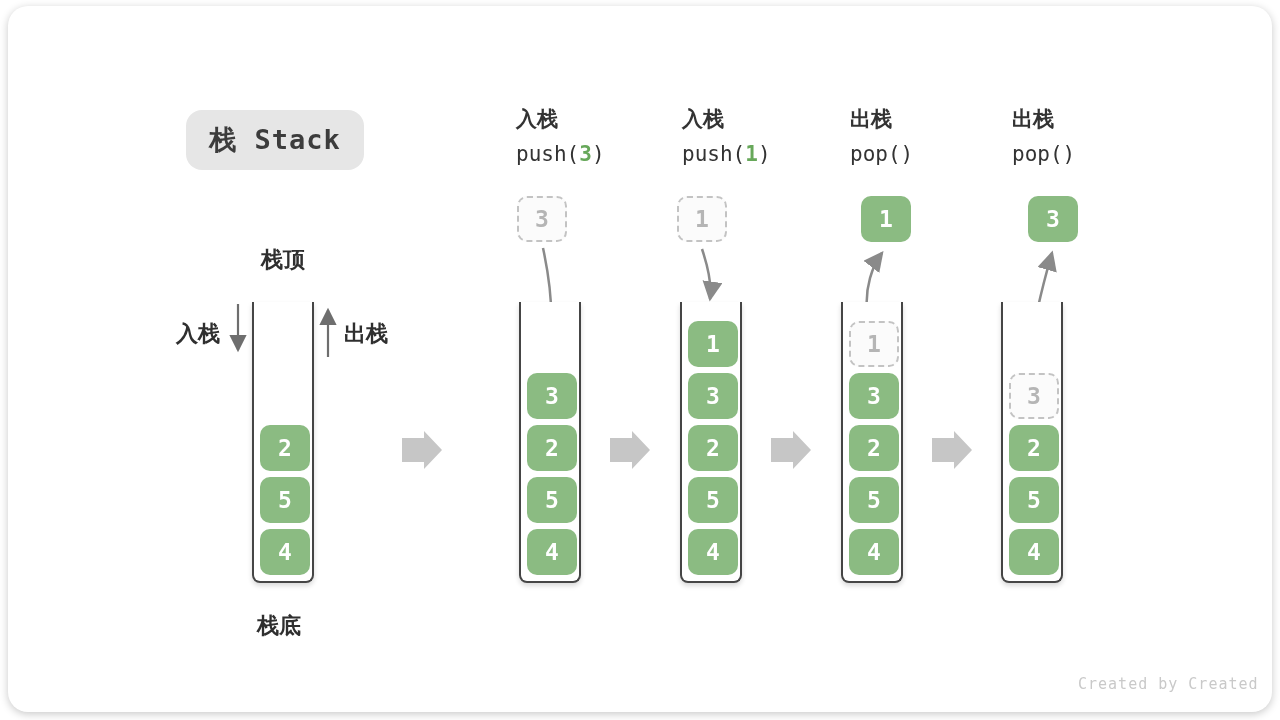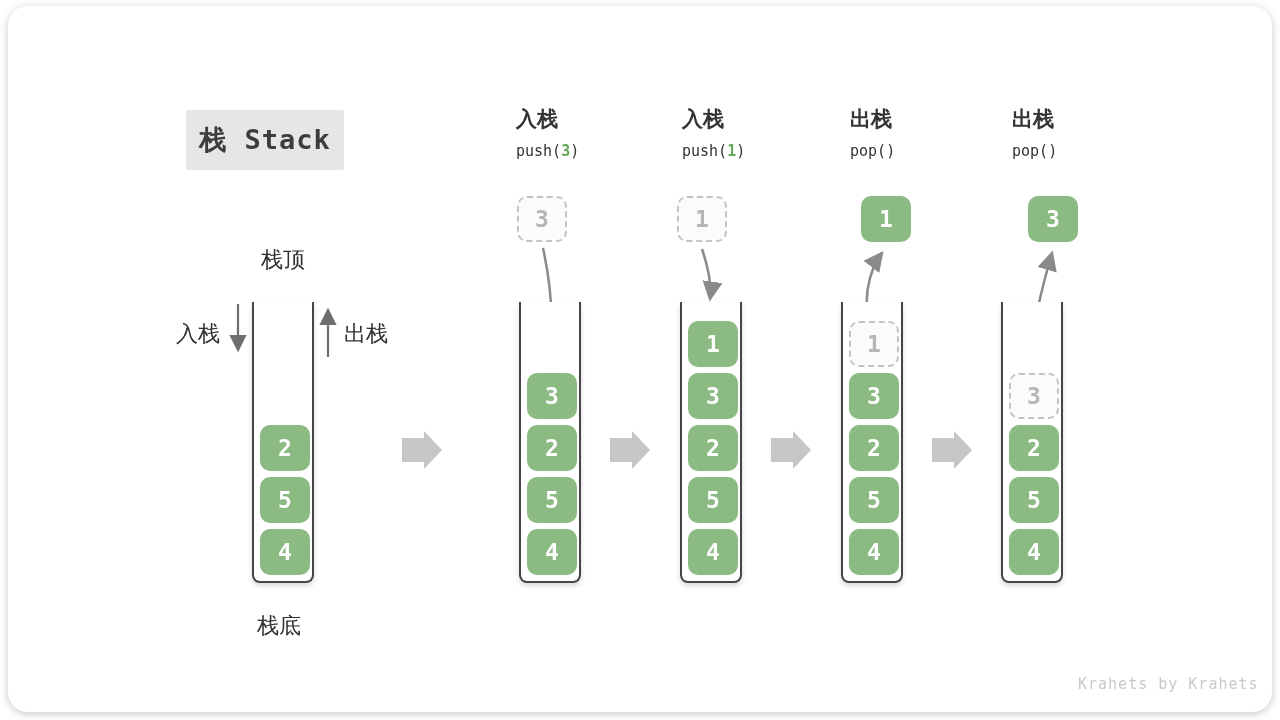--- a/index.html
+++ b/index.html
@@ -8,34 +8,34 @@
 
   .card {
     position:absolute; left:8px; top:6px; width:1264px; height:706px;
     background:#ffffff; border-radius:20px;
     box-shadow:0 2px 8px rgba(0,0,0,0.22);
   }
 
   .overlay { position:absolute; left:0; top:0; width:1280px; height:720px; pointer-events:none; }
 
   .title-box {
-    position:absolute; left:186px; top:110px; width:158px; height:60px;
-    background:#e6e6e6; border-radius:2px;
+    position:absolute; left:186px; top:110px; width:178px; height:60px;
+    background:#e6e6e6; border-radius:16px;
     display:flex; align-items:center; justify-content:center;
     font-family:"DejaVu Sans Mono",monospace; font-weight:bold;
     font-size:27px; color:#3c3c3c; letter-spacing:1px;
   }
 
   .op { position:absolute; top:105px; width:150px; }
   .op-name { font-size:21px; font-weight:bold; color:#333333; }
-  .op-code { margin-top:9px; font-family:"DejaVu Sans Mono",monospace; font-size:15px; color:#333333; }
+  .op-code { margin-top:9px; font-family:"DejaVu Sans Mono",monospace; font-size:21px; color:#333333; }
   .op-code .arg { color:#67a85a; font-weight:bold; }
 
   .side-label {
-    position:absolute; font-size:22px; font-weight:normal; color:#2f2f2f;
+    position:absolute; font-size:22px; font-weight:bold; color:#2f2f2f;
   }
   .center-over { width:62px; text-align:center; }
 
   .stack {
     position:absolute; top:302px; width:62px; height:281px;
     border-left:2px solid #454545; border-right:2px solid #454545; border-bottom:2px solid #454545;
     border-radius:0 0 8px 8px;
     background:#ffffff;
     box-shadow:0 3px 5px rgba(0,0,0,0.15);
   }
@@ -155,13 +155,13 @@
   <div class="cell" style="top:227px">4</div>
 </div>
 
 <div class="stack" style="left:1001px">
   <div class="cell dashed" style="top:71px">3</div>
   <div class="cell" style="top:123px">2</div>
   <div class="cell" style="top:175px">5</div>
   <div class="cell" style="top:227px">4</div>
 </div>
 
-<div class="watermark">Krahets by Krahets</div>
+<div class="watermark">Created by Created</div>
 
 </body></html>

